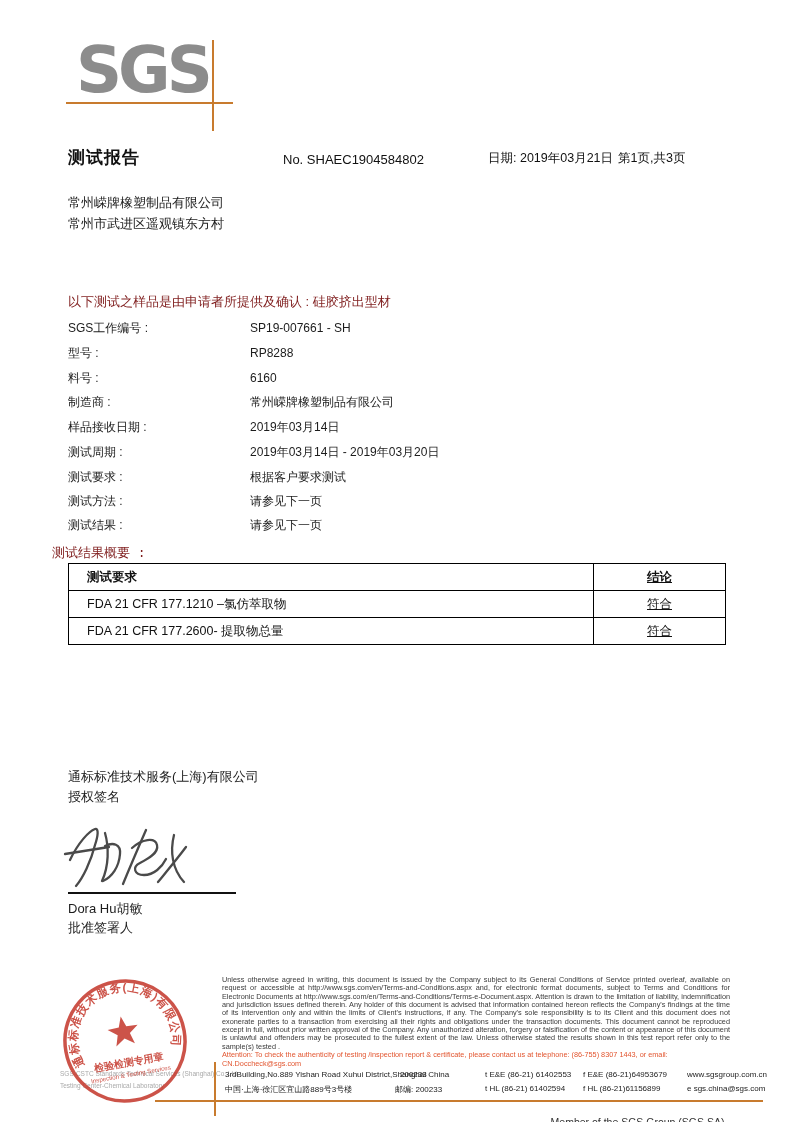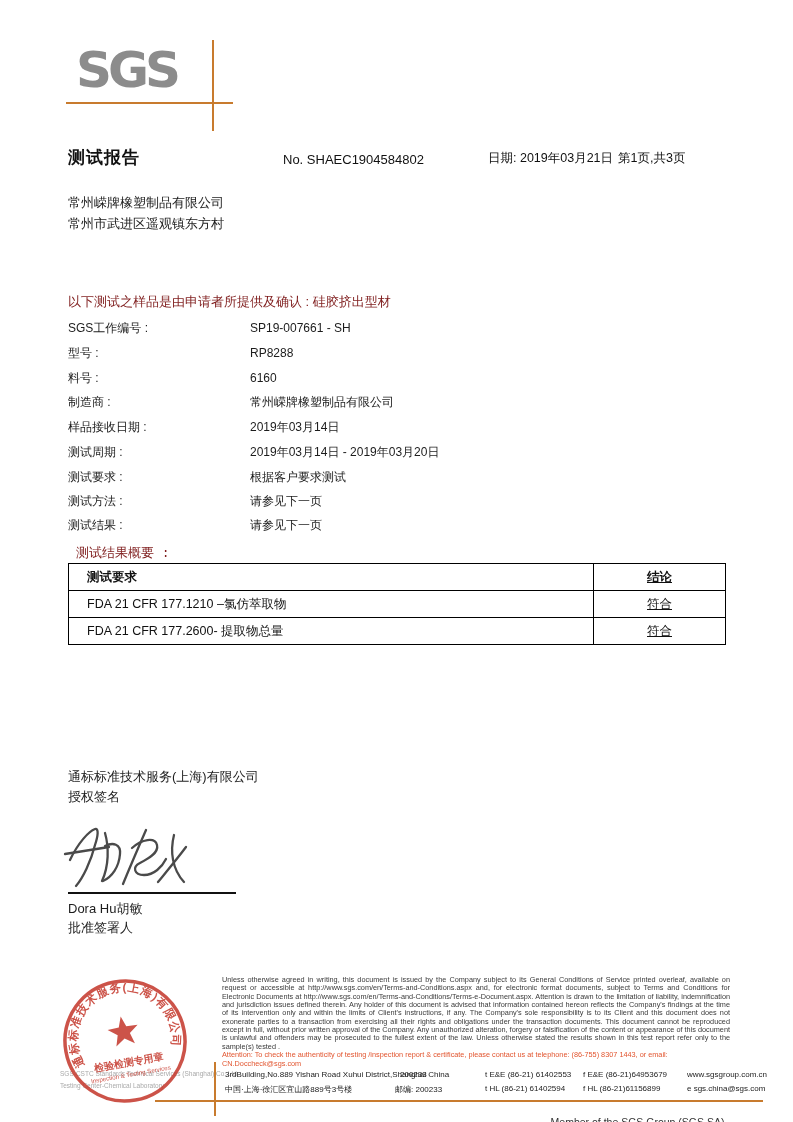--- a/index.html
+++ b/index.html
@@ -1,21 +1,21 @@
 <!DOCTYPE html>
 <html><head>
 <meta charset="utf-8">
 <style>
   html,body{margin:0;padding:0;background:#fff;}
   .page{position:relative;width:793px;height:1122px;background:#fff;overflow:hidden;
         font-family:"Liberation Sans","DejaVu Sans",sans-serif;color:#222;}
   .abs{position:absolute;}
   
   .logo-text{font-family:"DejaVu Sans",sans-serif;font-weight:bold;color:#8c8c8c;
-             font-size:50px;line-height:64px;letter-spacing:-4px;}
+             font-size:64px;line-height:64px;letter-spacing:-4px;}
   .logo-hline{background:#c87b2e;height:2px;}
   .logo-vline{background:#c87b2e;width:2px;}
   
   .doc-title{font-size:17px;font-weight:bold;letter-spacing:1px;color:#111;}
   .hdr-no{font-size:13px;color:#111;}
   .hdr-meta{font-size:12.5px;color:#111;}
   
   .t13{font-size:13px;line-height:21px;color:#1c1c1c;}
   .t125{font-size:13px;color:#7f1d1d;}
   .field-row{position:absolute;left:68px;width:660px;font-size:12px;color:#1c1c1c;}
@@ -58,21 +58,21 @@
   <div class="field-row" style="top:320px;"><span class="lbl">SGS工作编号 :</span><span>SP19-007661 - SH</span></div>
   <div class="field-row" style="top:345px;"><span class="lbl">型号 :</span><span>RP8288</span></div>
   <div class="field-row" style="top:370px;"><span class="lbl">料号 :</span><span>6160</span></div>
   <div class="field-row" style="top:394px;"><span class="lbl">制造商 :</span><span>常州嵘牌橡塑制品有限公司</span></div>
   <div class="field-row" style="top:419px;"><span class="lbl">样品接收日期 :</span><span>2019年03月14日</span></div>
   <div class="field-row" style="top:444px;"><span class="lbl">测试周期 :</span><span>2019年03月14日 - 2019年03月20日</span></div>
   <div class="field-row" style="top:469px;"><span class="lbl">测试要求 :</span><span>根据客户要求测试</span></div>
   <div class="field-row" style="top:493px;"><span class="lbl">测试方法 :</span><span>请参见下一页</span></div>
   <div class="field-row" style="top:517px;"><span class="lbl">测试结果 :</span><span>请参见下一页</span></div>
 
-  <div class="abs t125" style="left:76px;top:544px;font-family:Liberation Mono, monospace;">测试结果概要 :</div>
+  <div class="abs t125" style="left:52px;top:544px;font-family:Liberation Mono, monospace;">测试结果概要 :</div>
   <table class="sum abs" style="left:68px;top:563px;">
     <tbody>
         <tr>
       <th>测试要求</th>
       <th class="col2">结论</th>
     </tr>
     <tr>
       <td>FDA 21 CFR 177.1210 –氯仿萃取物</td>
       <td class="col2">符合</td>
     </tr>

